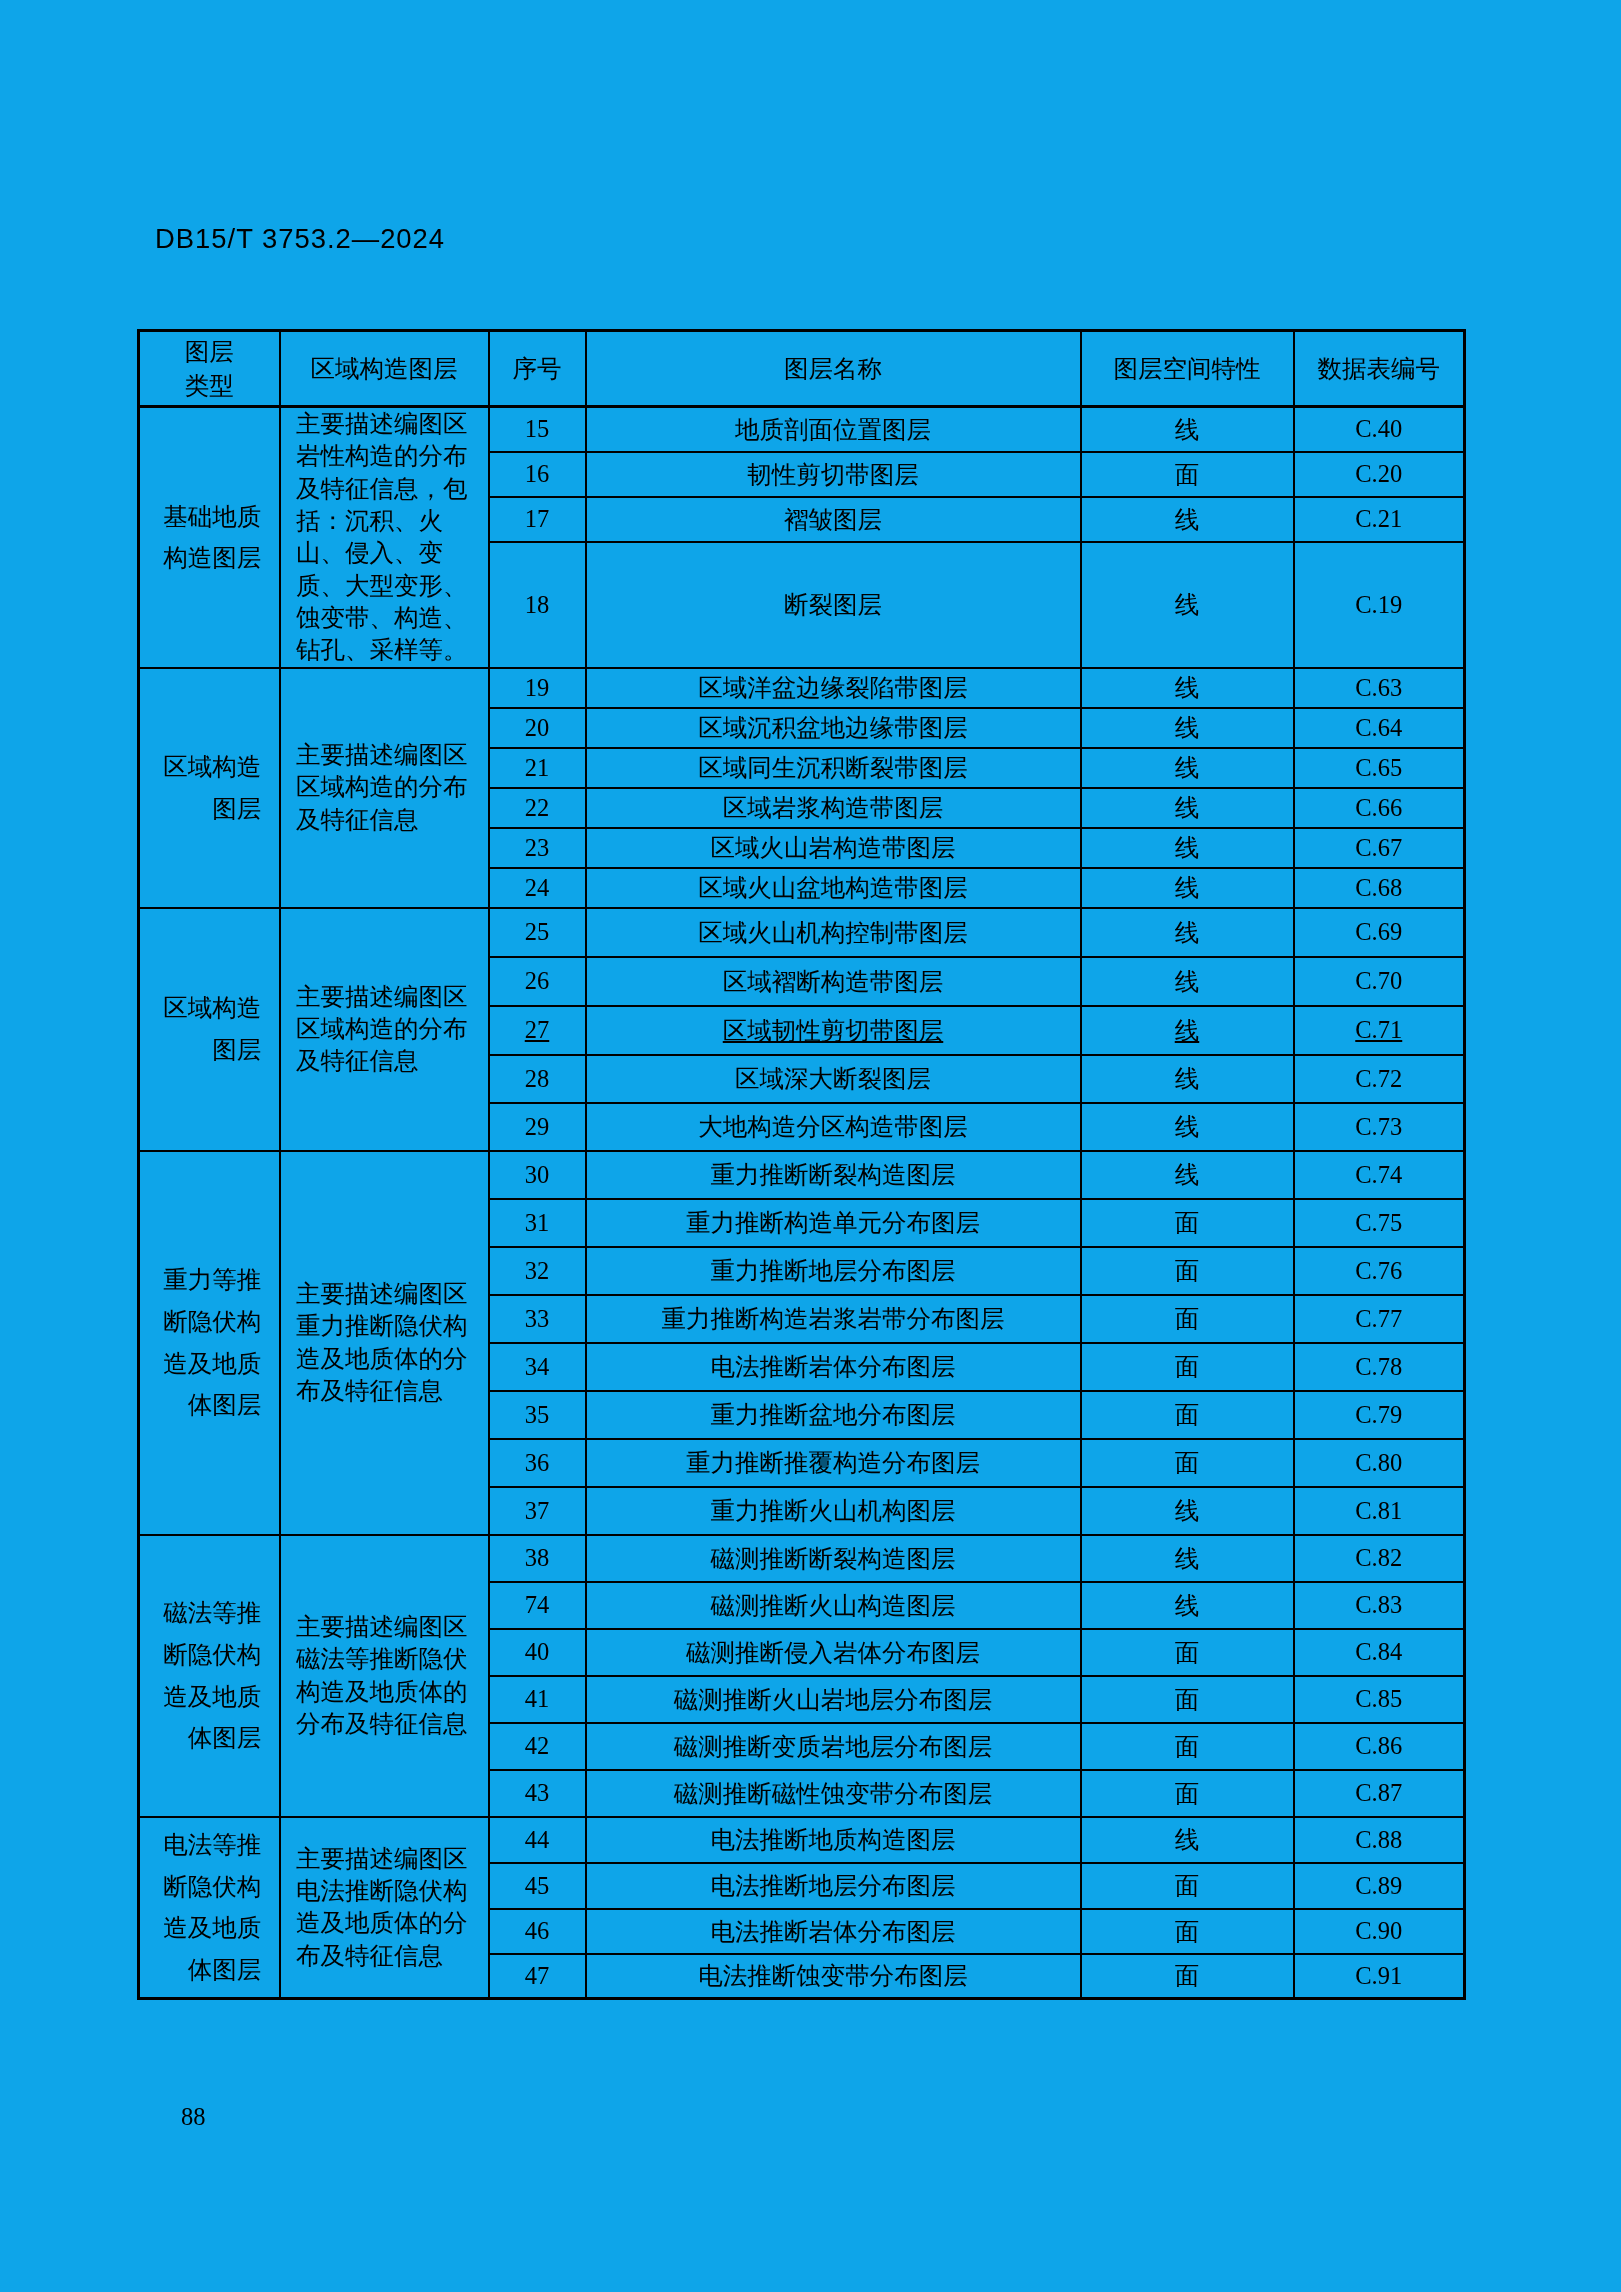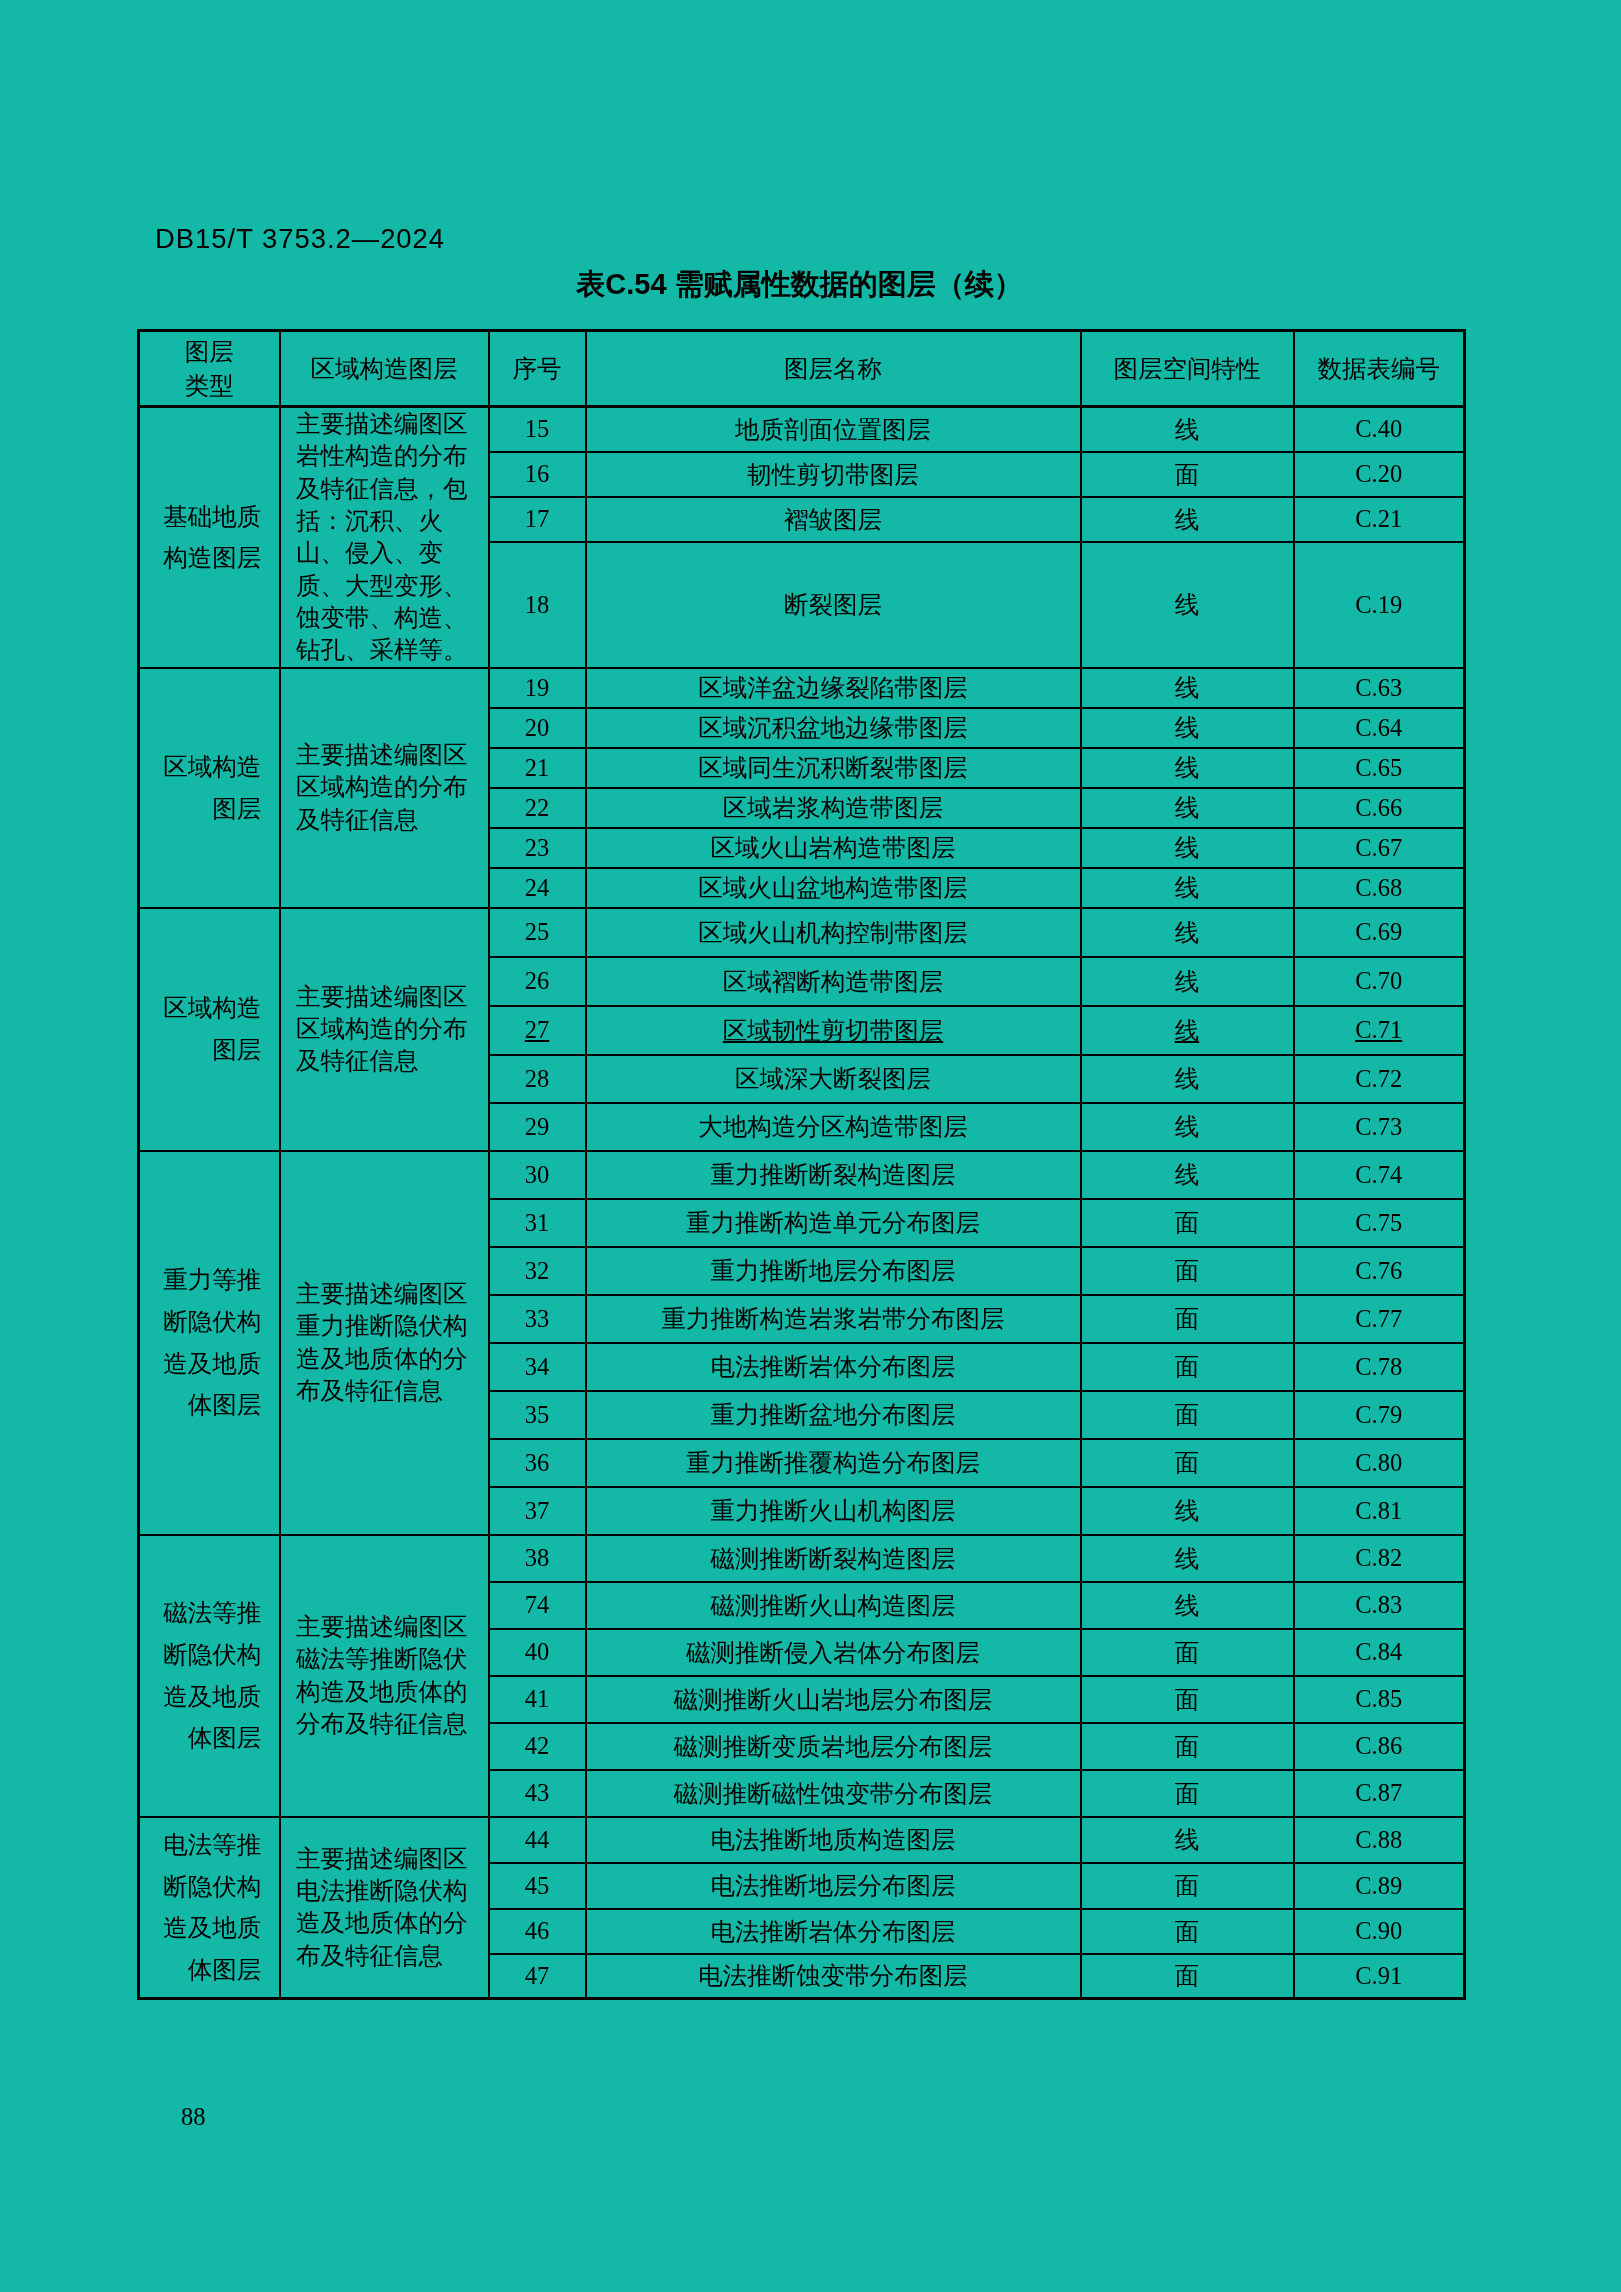--- a/index.html
+++ b/index.html
@@ -1,19 +1,19 @@
 <!DOCTYPE html>
 <html><head>
 <meta charset="utf-8">
 <style>
   html,body{margin:0;padding:0;background:#e8e8e8;}
   .page{
     position:relative;
     width:1621px;height:2293px;
-    background:#14b8a6;
+    background:#0ea5e9;
     font-family:"Liberation Serif","DejaVu Serif",serif;
     color:#000;
     overflow:hidden;
   }
   .doc-number{
     position:absolute;
     left:155px;top:223px;
     font-family:"Liberation Sans","DejaVu Sans",sans-serif;
     font-size:27.4px;
     letter-spacing:1px;
@@ -71,21 +71,20 @@
     position:absolute;
     left:181px;top:2103px;
     font-size:24.5px;
   }
 </style>
 </head>
 <body>
 
 <div class="page">
   <div class="doc-number">DB15/T 3753.2—2024</div>
-  <div class="table-title">表C.54 需赋属性数据的图层（续）</div>
 
   <table class="layers-table">
     <colgroup>
       <col style="width:141px">
       <col style="width:209px">
       <col style="width:97px">
       <col style="width:495px">
       <col style="width:213px">
       <col style="width:171px">
     </colgroup>

